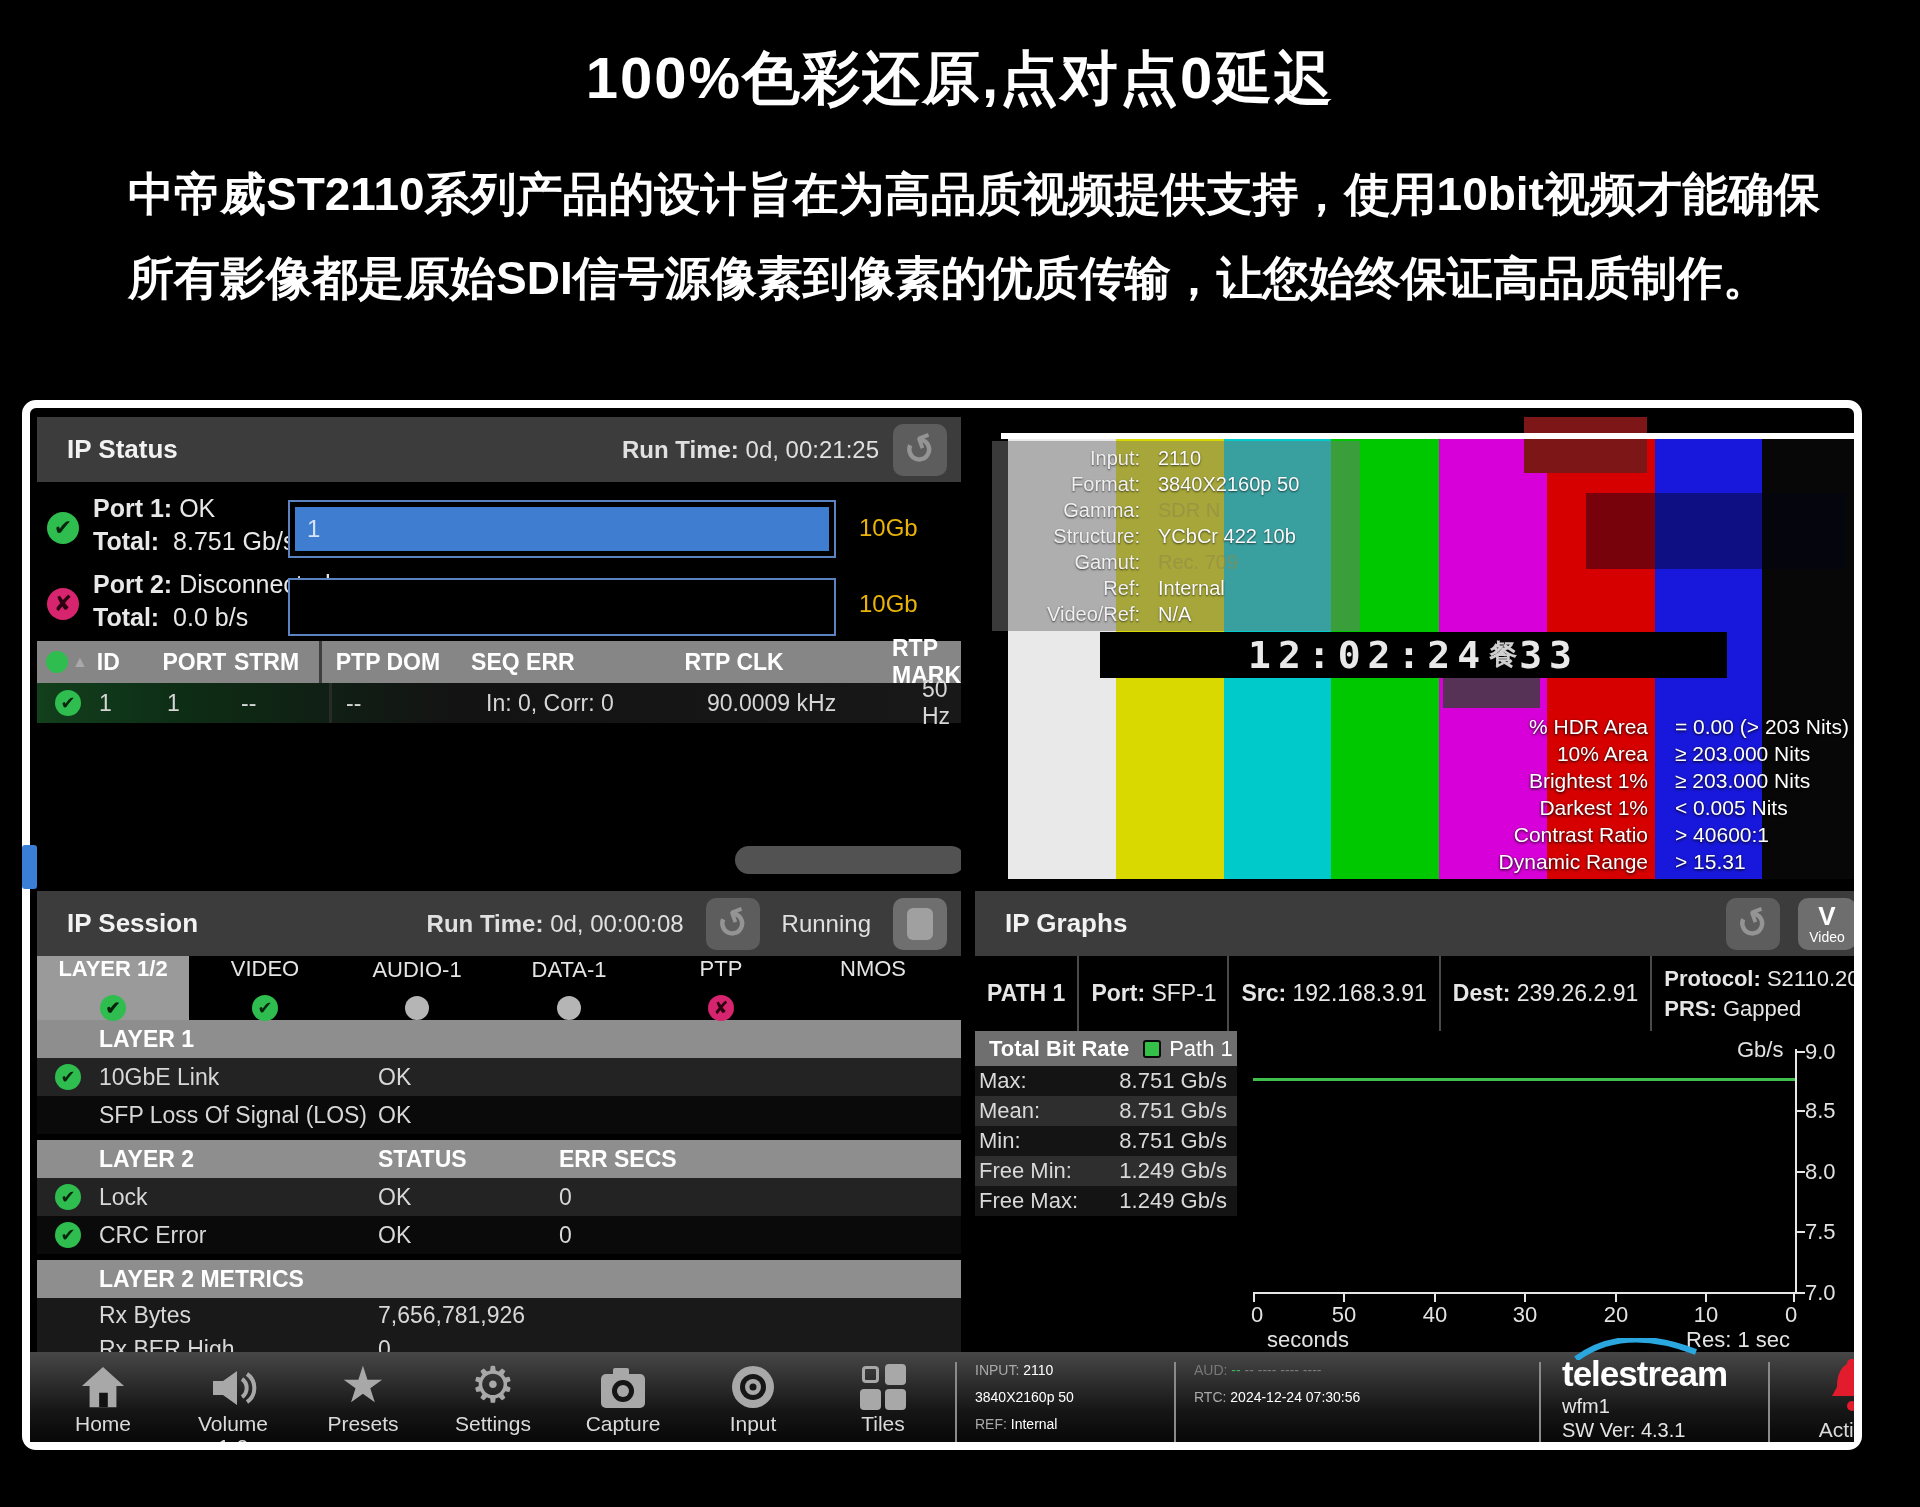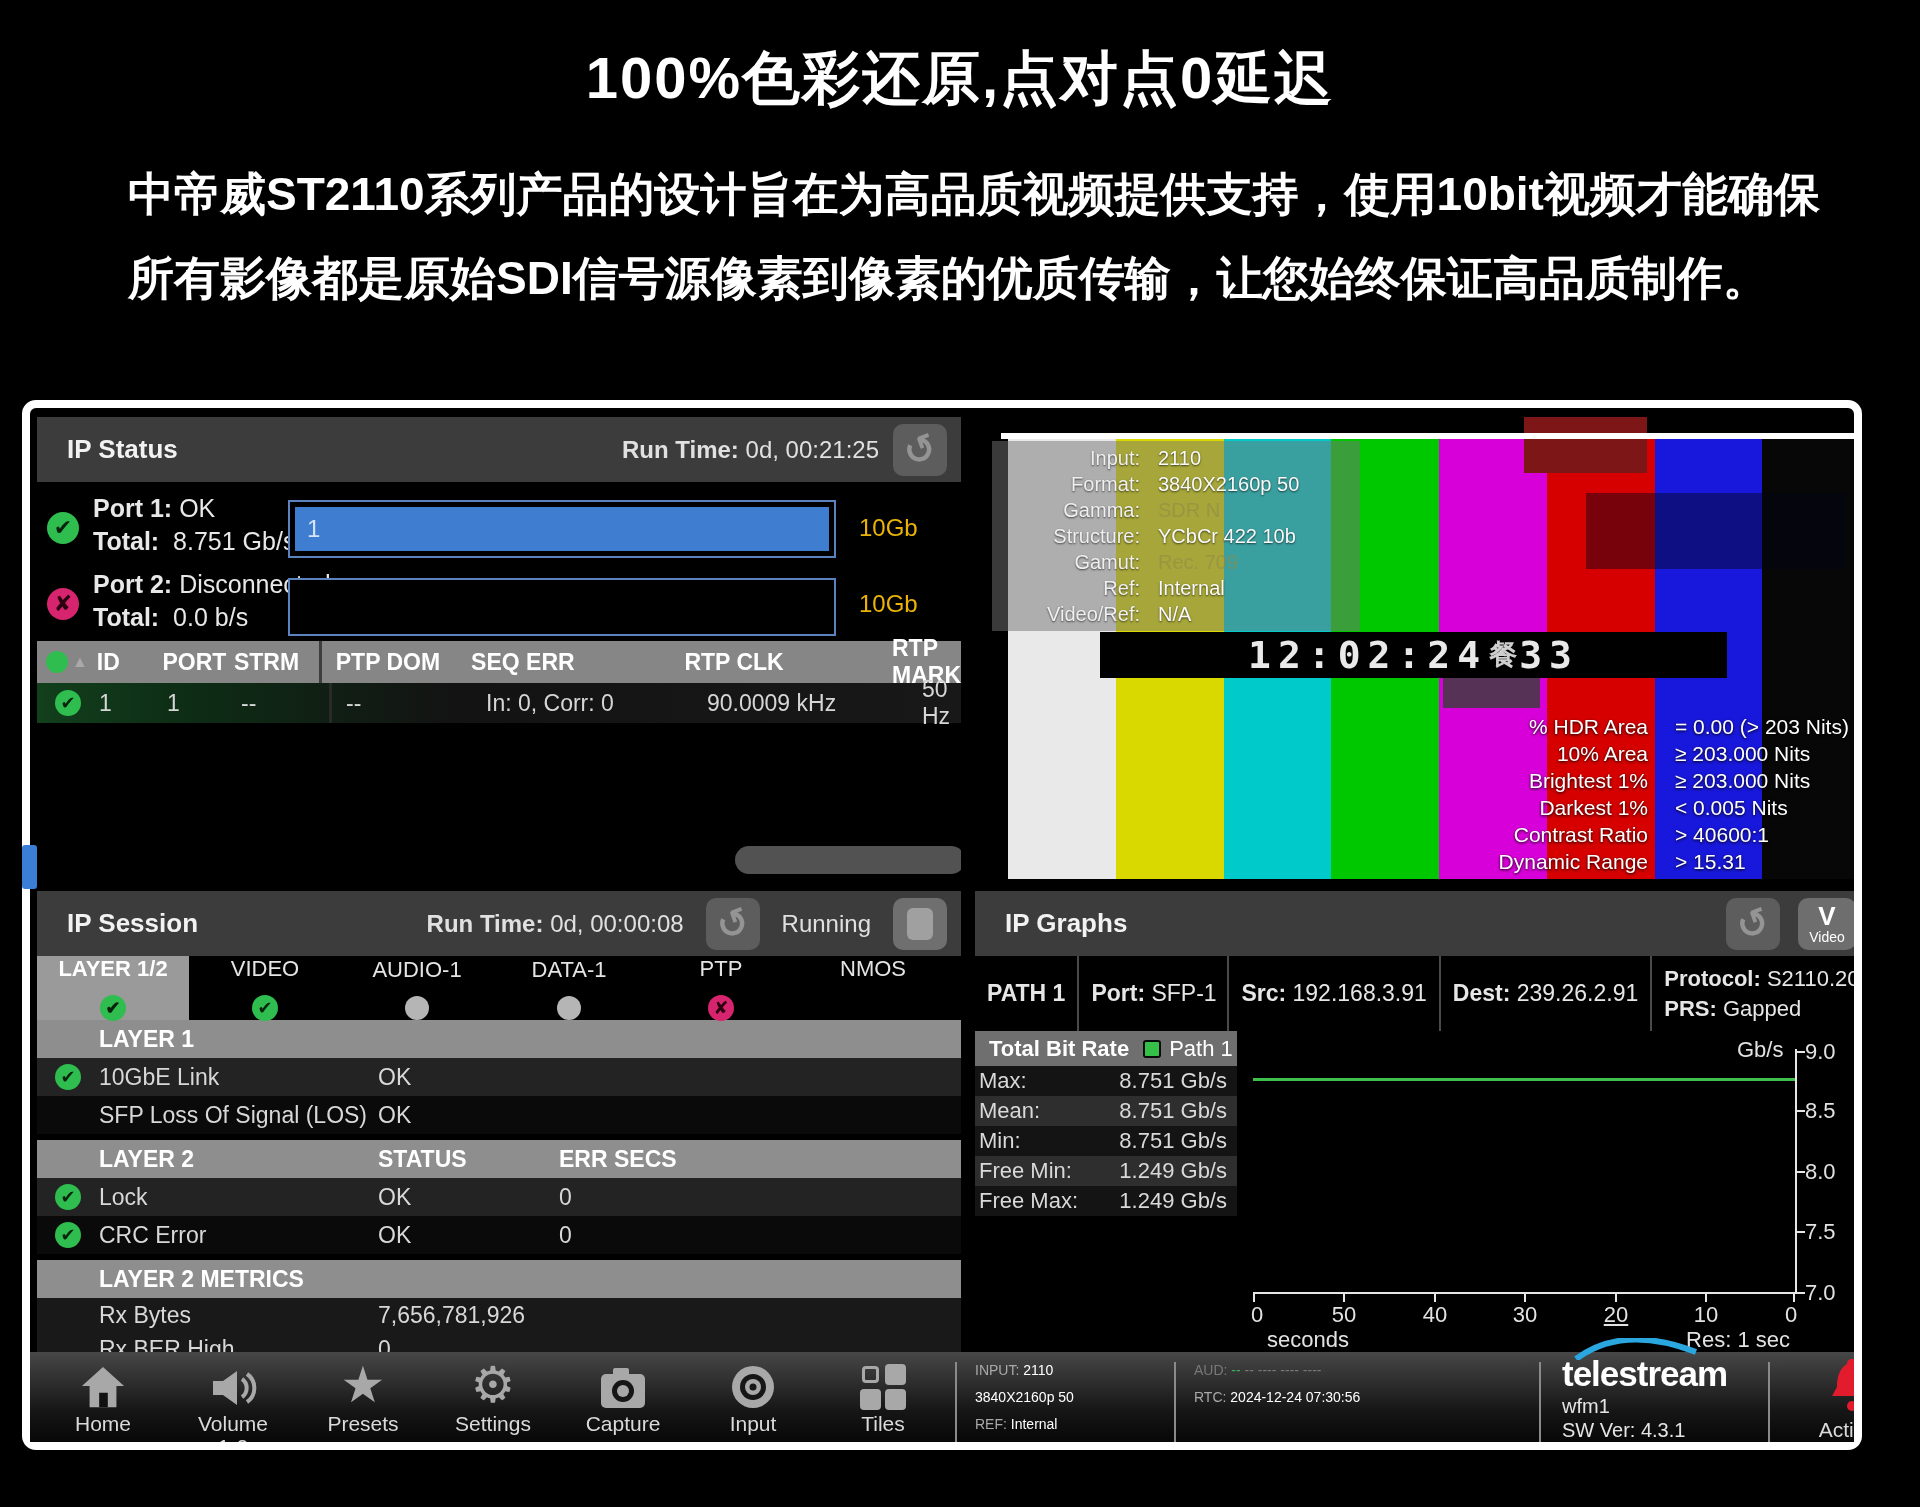--- a/index.html
+++ b/index.html
@@ -485,21 +485,21 @@
               <span class="ytick" style="top:249px;">7.0</span>
             <span class="xtick-mark" style="left:6px;"></span>
               <span class="xtick" style="left:10px;">0</span>
             <span class="xtick-mark" style="left:96px;"></span>
               <span class="xtick" style="left:97px;">50</span>
             <span class="xtick-mark" style="left:187px;"></span>
               <span class="xtick" style="left:188px;">40</span>
             <span class="xtick-mark" style="left:277px;"></span>
               <span class="xtick" style="left:278px;">30</span>
             <span class="xtick-mark" style="left:368px;"></span>
-              <span class="xtick" style="left:369px;text-decoration:underline;">20</span>
+              <span class="xtick" style="left:369px;">20</span>
             <span class="xtick-mark" style="left:458px;"></span>
               <span class="xtick" style="left:459px;">10</span>
             <span class="xtick-mark" style="left:546px;"></span>
               <span class="xtick" style="left:544px;">0</span>
             <span class="xlabel">seconds</span>
             <span class="gres">Res: 1 sec</span>
 
           </div>
         </div>
       </section>

